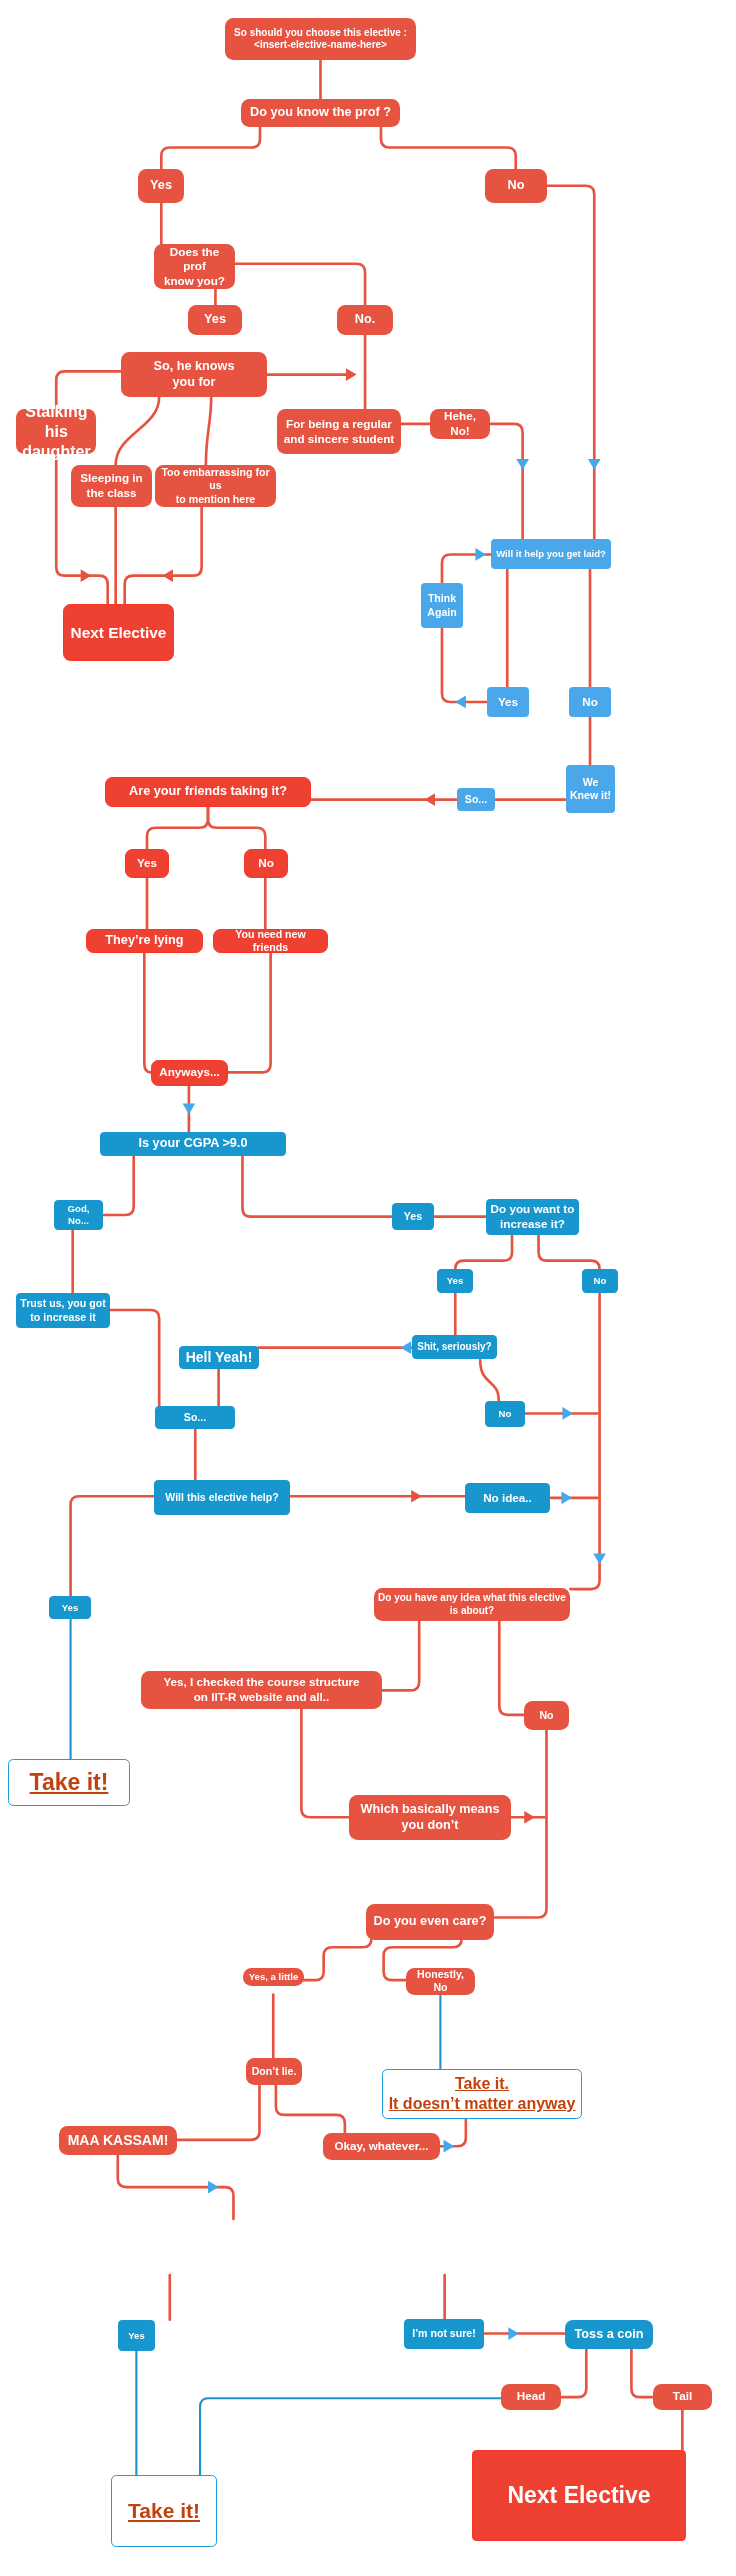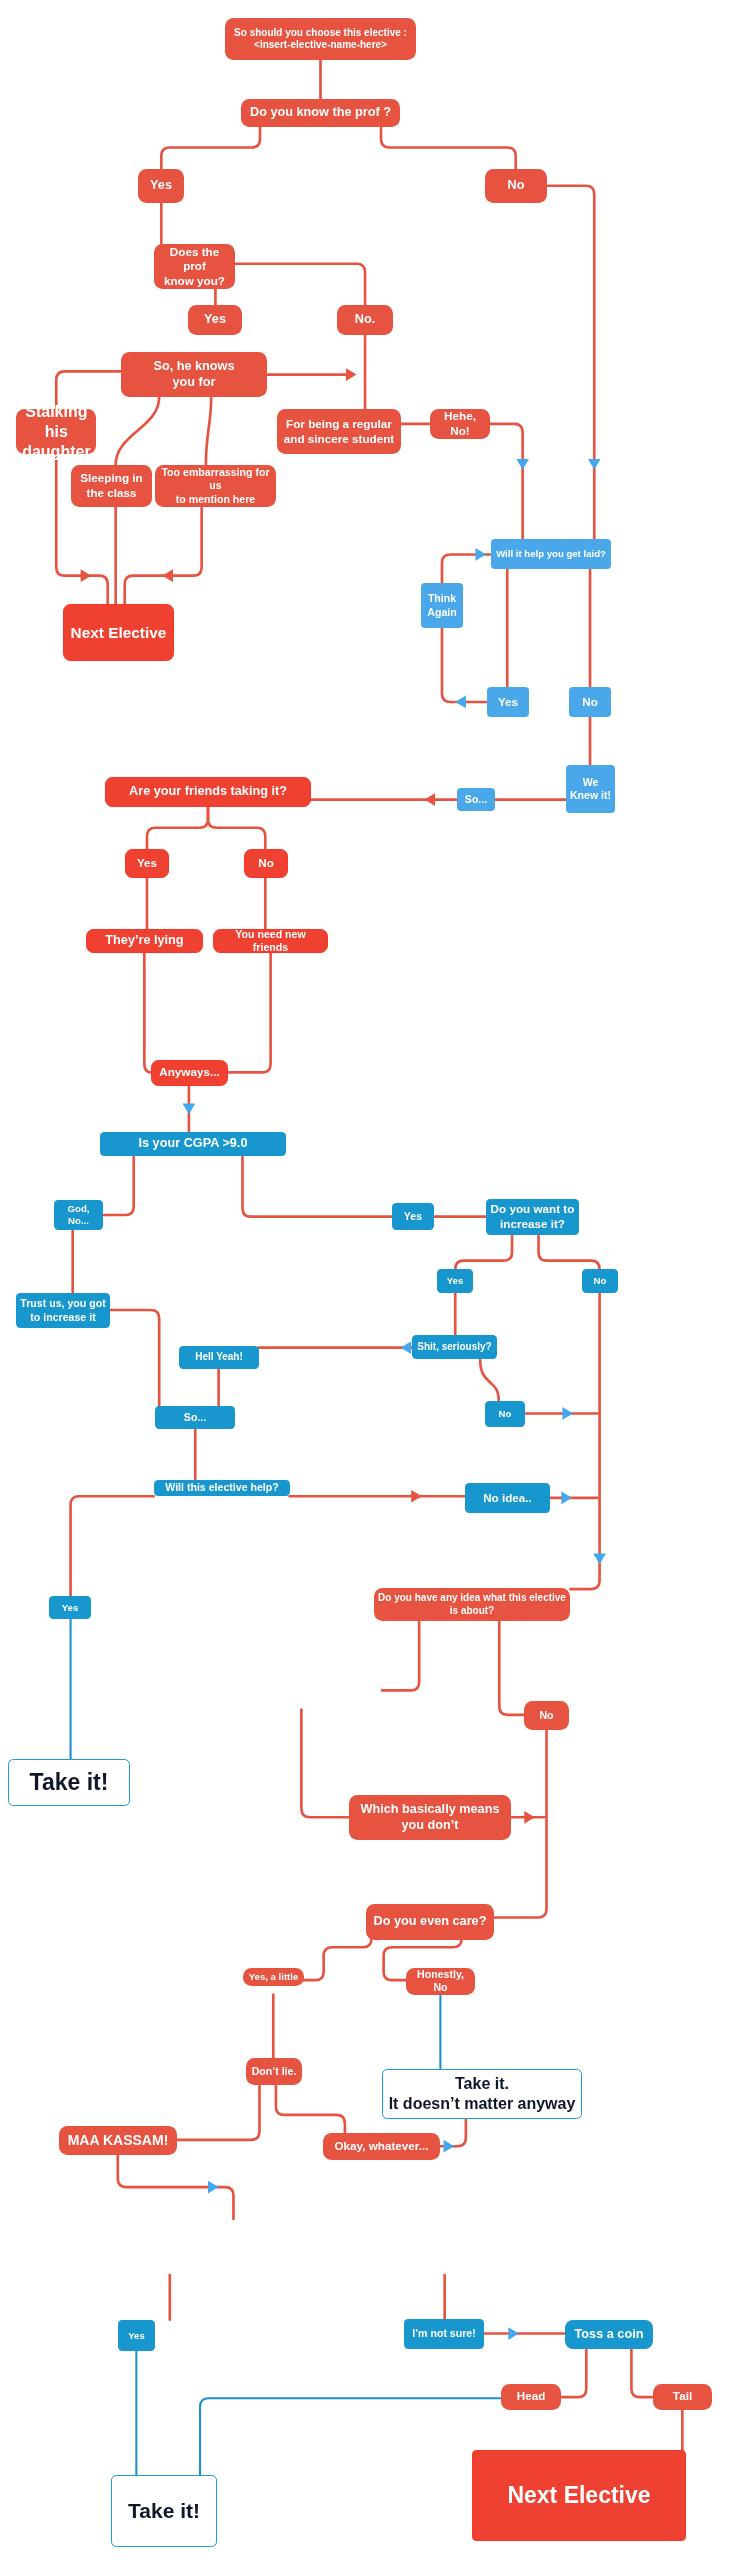--- a/index.html
+++ b/index.html
@@ -11,21 +11,21 @@
   #edges { position:absolute; left:0; top:0; width:737px; height:2576px; }
   .node {
     position:absolute; display:flex; align-items:center; justify-content:center;
     text-align:center; white-space:pre-line; color:#fff; font-weight:bold;
     line-height:1.25; box-sizing:border-box; padding:1.1px 3.2px;
   }
   .red        { background:#e65340; border-radius:8.5px; }
   .red-bright { background:#ef4132; border:1.6px solid #fb3425; border-radius:7.4px; }
   .blue-dark  { background:#1797cd; border-radius:4.2px; }
   .blue-light { background:#4aa8ea; border-radius:4px; }
-  .outline    { background:#ffffff; border:1.6px solid #1e9cd7; color:#0f172a; border-radius:5.3px; }
+  .outline    { background:#ffffff; border:1.6px solid #1e9cd7; color:#c2410c; border-radius:5.3px;text-decoration:underline; }
 </style>
 </head>
 <body>
 
 <div id="canvas">
 
   <svg id="edges" viewBox="0 0 1389 4855" xmlns="http://www.w3.org/2000/svg">
     <g fill="none" stroke="#e65340" stroke-width="5" stroke-linecap="round">
       <path d="M604,114 V186"></path>
       <path d="M490,238 V262 Q490,278 474,278 H320 Q304,278 304,294 V318"></path>
@@ -165,30 +165,32 @@
   <div class="node blue-dark" style="left:100px;top:1132px;width:186px;height:24px;font-size:12.7px">Is your CGPA &gt;9.0</div>
   <div class="node blue-dark" style="left:54px;top:1200px;width:49px;height:30px;font-size:9.6px">God, No...</div>
   <div class="node blue-dark" style="left:392px;top:1203px;width:42px;height:26.5px;font-size:10.6px">Yes</div>
   <div class="node blue-dark" style="left:486px;top:1199px;width:93px;height:36px;font-size:11.7px">Do you want to
 increase it?</div>
   <div class="node blue-dark" style="left:16px;top:1293px;width:94px;height:35px;font-size:10.6px">Trust us, you got
 to increase it</div>
   <div class="node blue-dark" style="left:437px;top:1269px;width:36px;height:24.4px;font-size:9.6px">Yes</div>
   <div class="node blue-dark" style="left:582px;top:1269px;width:36px;height:24.4px;font-size:9.6px">No</div>
   <div class="node blue-dark" style="left:412px;top:1335px;width:85px;height:24.4px;font-size:10px">Shit, seriously?</div>
-  <div class="node blue-dark" style="left:179px;top:1346px;width:80px;height:23px;font-size:10px">Hell Yeah!</div>
+  <div class="node blue-dark" style="left:179px;top:1346px;width:80px;height:23px;font-size:14px">Hell Yeah!</div>
   <div class="node blue-dark" style="left:485px;top:1401px;width:40px;height:25.5px;font-size:9.6px">No</div>
   <div class="node blue-dark" style="left:155px;top:1406px;width:80px;height:23px;font-size:10.6px">So...</div>
-  <div class="node blue-dark" style="left:154px;top:1480px;width:136px;height:16px;font-size:10.6px">Will this elective help?</div>
+  <div class="node blue-dark" style="left:154px;top:1480px;width:136px;height:35px;font-size:10.6px">Will this elective help?</div>
   <div class="node blue-dark" style="left:465px;top:1483px;width:85px;height:30px;font-size:11.7px">No idea..</div>
   <div class="node blue-dark" style="left:49px;top:1596px;width:42px;height:23px;font-size:9.6px">Yes</div>
   <div class="node outline" style="left:8px;top:1759px;width:122px;height:47px;font-size:23px">Take it!</div>
 
   <div class="node red" style="left:374px;top:1588px;width:196px;height:33px;font-size:10px">Do you have any idea what this elective
 is about?</div>
+  <div class="node red" style="left:141px;top:1671px;width:241px;height:38px;font-size:11.7px">Yes, I checked the course structure
+on IIT-R website and all..</div>
   <div class="node red" style="left:524px;top:1701px;width:45px;height:29px;font-size:10.6px">No</div>
   <div class="node red" style="left:349px;top:1795px;width:162px;height:45px;font-size:12.7px">Which basically means
 you don’t</div>
   <div class="node red" style="left:366px;top:1904px;width:128px;height:36px;font-size:12.7px">Do you even care?</div>
   <div class="node red" style="left:243px;top:1968px;width:61px;height:18px;font-size:9.6px">Yes, a little</div>
   <div class="node red" style="left:406px;top:1968px;width:69px;height:26.5px;font-size:10.6px">Honestly, No</div>
   <div class="node red" style="left:246px;top:2058px;width:56px;height:26.5px;font-size:10.6px">Don’t lie.</div>
   <div class="node outline" style="left:382px;top:2069px;width:200px;height:50px;font-size:16px">Take it.
 It doesn’t matter anyway</div>
   <div class="node red" style="left:59px;top:2126px;width:118px;height:29px;font-size:14px">MAA KASSAM!</div>

